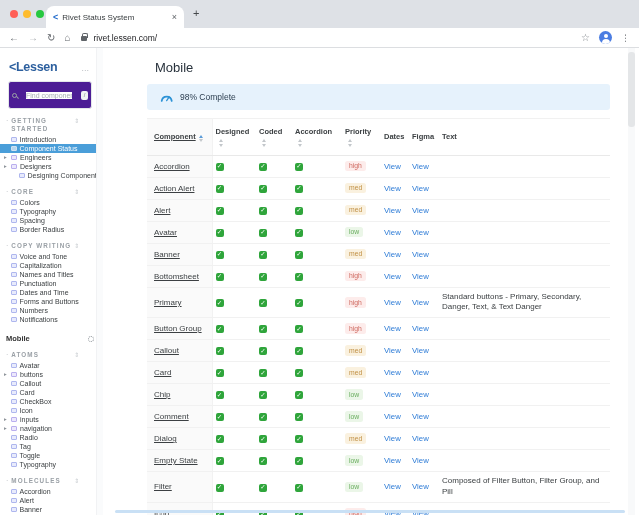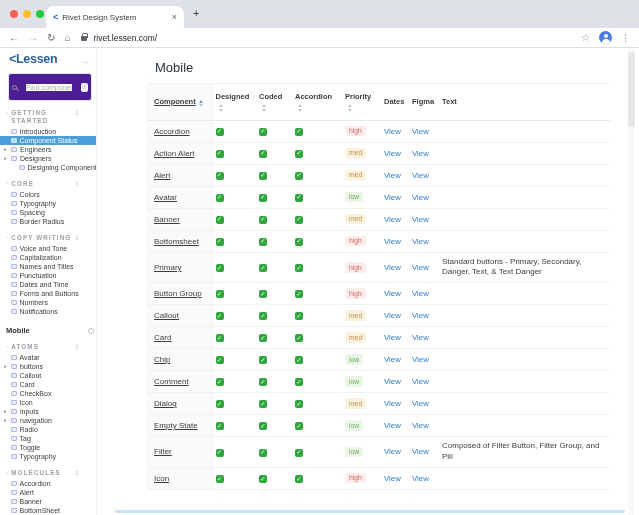--- a/index.html
+++ b/index.html
@@ -31,21 +31,21 @@
   .avatar::before { content:""; position:absolute; top:2.5px; left:4.5px; width:4px; height:4px; background:#fff; border-radius:50%; }
   .avatar::after { content:""; position:absolute; top:8px; left:2.5px; width:8px; height:6px; background:#fff; border-radius:4px 4px 0 0; }
   .kebab { font-size:9px; color:#5f6368; }
 
   
   .page { display:flex; height:467px; background:#fff; }
 
   
   .sidebar { position:relative; width:103px; flex:none; }
   .side-track { position:absolute; right:0; top:0; bottom:0; width:7px; background:#fafbfc; border-left:1px solid #f1f2f4; }
-  .logo-row { display:flex; align-items:flex-end; gap:22px; margin:4px 0 0 9px; }
+  .logo-row { display:flex; align-items:flex-end; gap:22px; margin:12px 0 0 9px; }
   .logo { font-size:12.5px; font-weight:bold; color:#2c5f9e; letter-spacing:-0.3px; }
   .logo-menu { font-size:8px; color:#9aa0a6; line-height:5px; padding:0 2px 3px; border-radius:2px; }
   .search { display:flex; align-items:center; gap:9px; margin:7px 11px 0 8px; height:28px;
     border:1px solid #e4e7ea; border-radius:3px; padding:0 3px; background:#4c1d95; }
   .search input { border:none; outline:none; flex:1; width:100%; font-size:7px; color:#333; font-family:inherit; }
   .search input::placeholder { color:#a6adb3; }
   .glass { width:5px; height:5px; border:1px solid #9aa0a6; border-radius:50%; position:relative; flex:none; }
   .glass::after { content:""; position:absolute; width:3px; height:1px; background:#9aa0a6;
     transform:rotate(45deg); right:-2.5px; bottom:-1px; }
   .slash-key { flex:none; width:7px; height:9px; background:#f1f3f4; border-radius:2px;
@@ -106,21 +106,21 @@
 <body>
 
 <div class="browser">
 
   <div class="tabstrip">
     <span class="dot red"></span>
     <span class="dot yellow"></span>
     <span class="dot green"></span>
     <div class="tab">
       <span class="favicon">&lt;</span>
-      <span class="tab-title">Rivet Design System</span>
+      <span class="tab-title">Rivet Status System</span>
       <span class="tab-close">×</span>
     </div>
     <span class="newtab">+</span>
   </div>
 
   <div class="toolbar">
     <span class="nav-ic">←</span>
     <span class="nav-ic fwd">→</span>
     <span class="nav-ic">↻</span>
     <span class="nav-ic">⌂</span>
@@ -327,20 +327,27 @@
               <span class="ic-doc"></span>
               <span class="nav-label">Dialog</span>
             </div>
           </div>
         </div>
       <div class="side-track"></div>
     </div>
 
     <div class="content">
       <div class="page-title">Mobile</div>
+      <div class="banner">
+        <svg width="13" height="11" viewBox="0 0 15 12">
+          <path d="M2 10 A5.8 5.8 0 0 1 13.5 10" stroke="#2d93d6" stroke-width="2.1" fill="none" stroke-linecap="round"></path>
+          <line x1="7.7" y1="9.6" x2="10.6" y2="5.4" stroke="#2d93d6" stroke-width="1.5" stroke-linecap="round"></line>
+        </svg>
+        <span class="banner-text">98% Complete</span>
+      </div>
       <table class="tbl">
         <colgroup>
           <col style="width:65px">
             <col style="width:44px">
             <col style="width:36px">
             <col style="width:50px">
           <col style="width:39px">
             <col style="width:28px">
             <col style="width:30px">
             <col style="width:171px">

